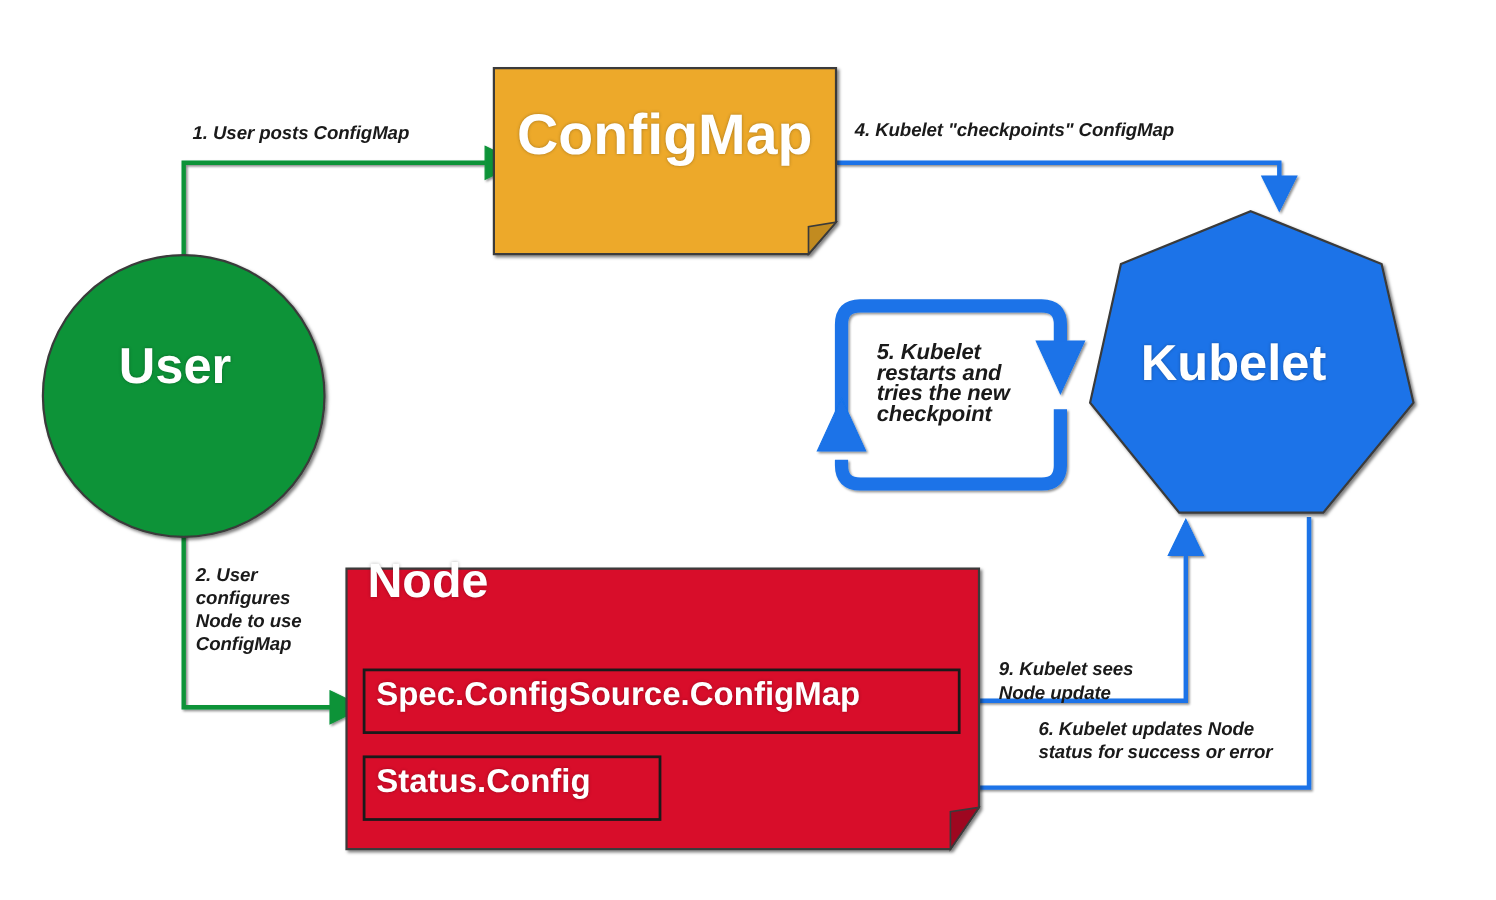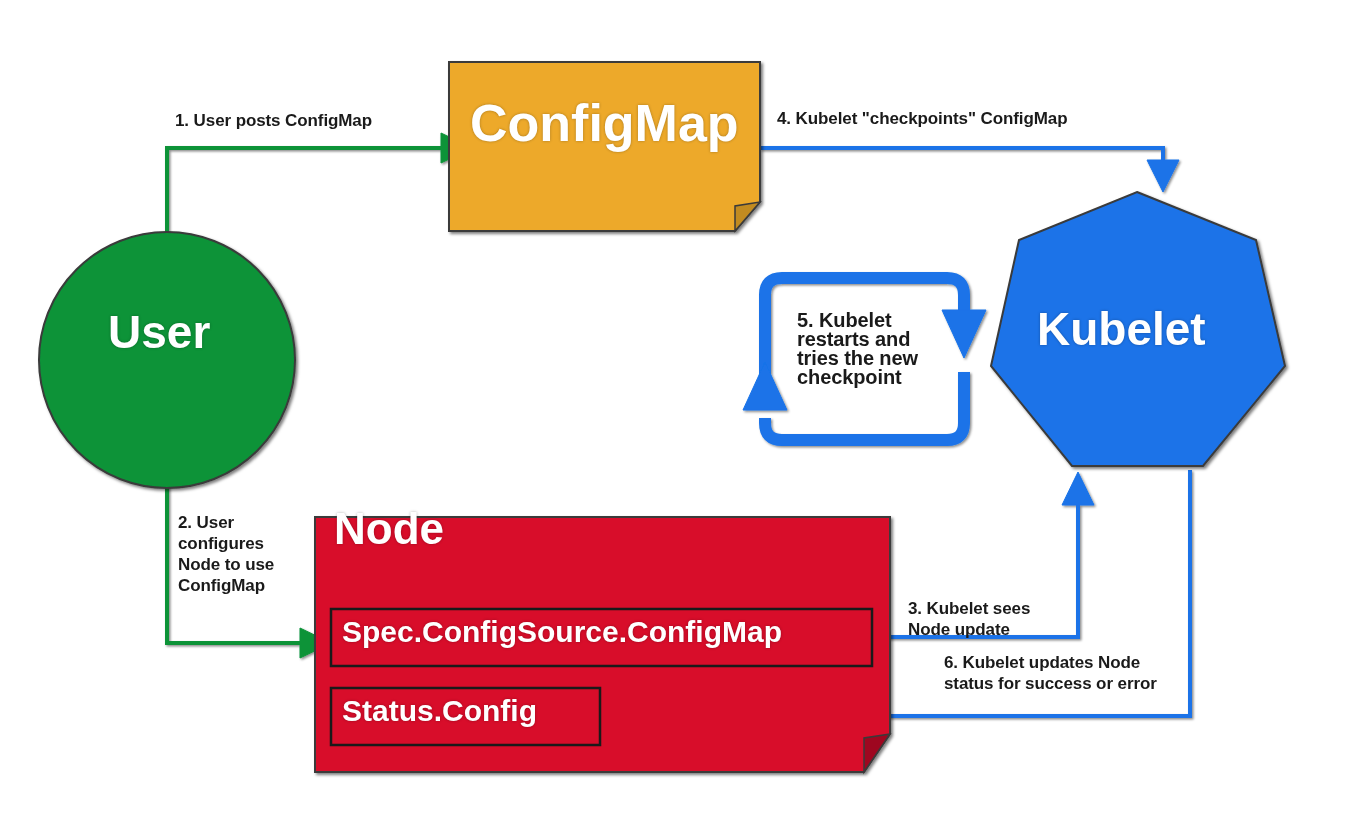--- a/index.html
+++ b/index.html
@@ -33,20 +33,21 @@
     pointer-events: none;
   }
   .ann {
     position: absolute;
     color: #1a1a1a;
     font-weight: bold;
     font-size: 17px;
     line-height: 21px;
     white-space: pre;
     letter-spacing: -0.1px;
+    font-style: italic;
   }
   #label-user {
     left: 108px;
     top: 305px;
     font-size: 46px;
   }
   #label-configmap {
     left: 470px;
     top: 93px;
     font-size: 52px;
@@ -166,21 +167,21 @@
 
   <div class="node-label" id="label-status">Status.Config</div>
 
   <div class="ann" id="ann-1">1. User posts ConfigMap</div>
 
   <div class="ann" id="ann-2">2. User
 configures
 Node to use
 ConfigMap</div>
 
-  <div class="ann" id="ann-3">3. Kubelet sees
+  <div class="ann" id="ann-3">9. Kubelet sees
 Node update</div>
 
   <div class="ann" id="ann-4">4. Kubelet "checkpoints" ConfigMap</div>
 
   <div class="ann" id="ann-5">5. Kubelet
 restarts and
 tries the new
 checkpoint</div>
 
   <div class="ann" id="ann-6">6. Kubelet updates Node

